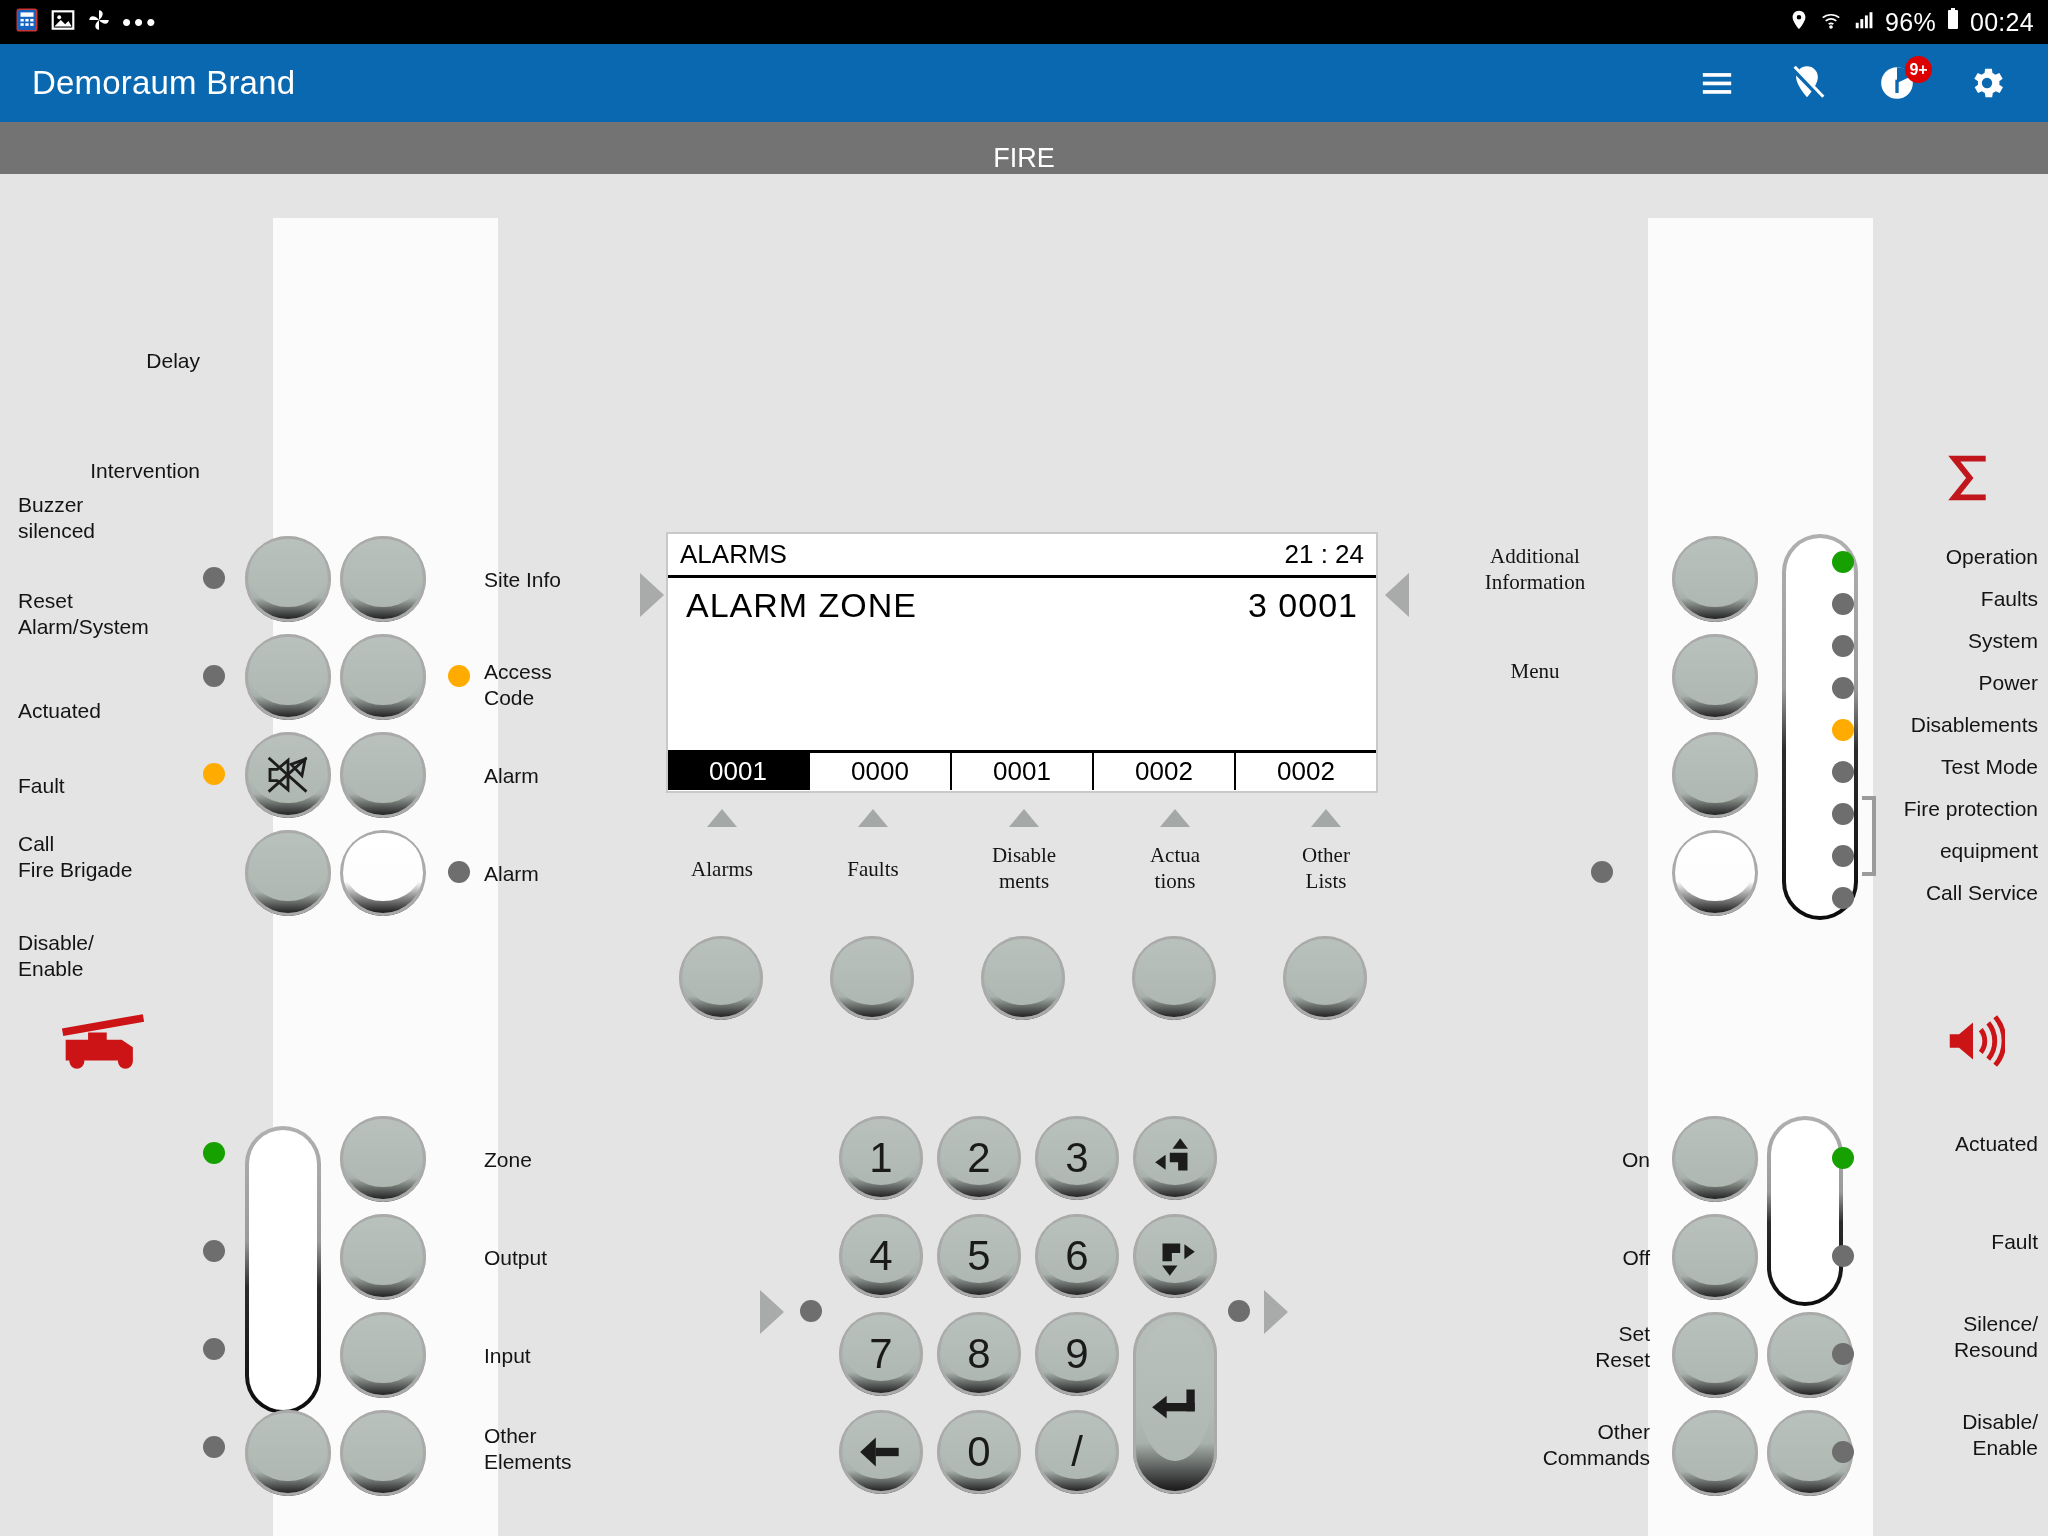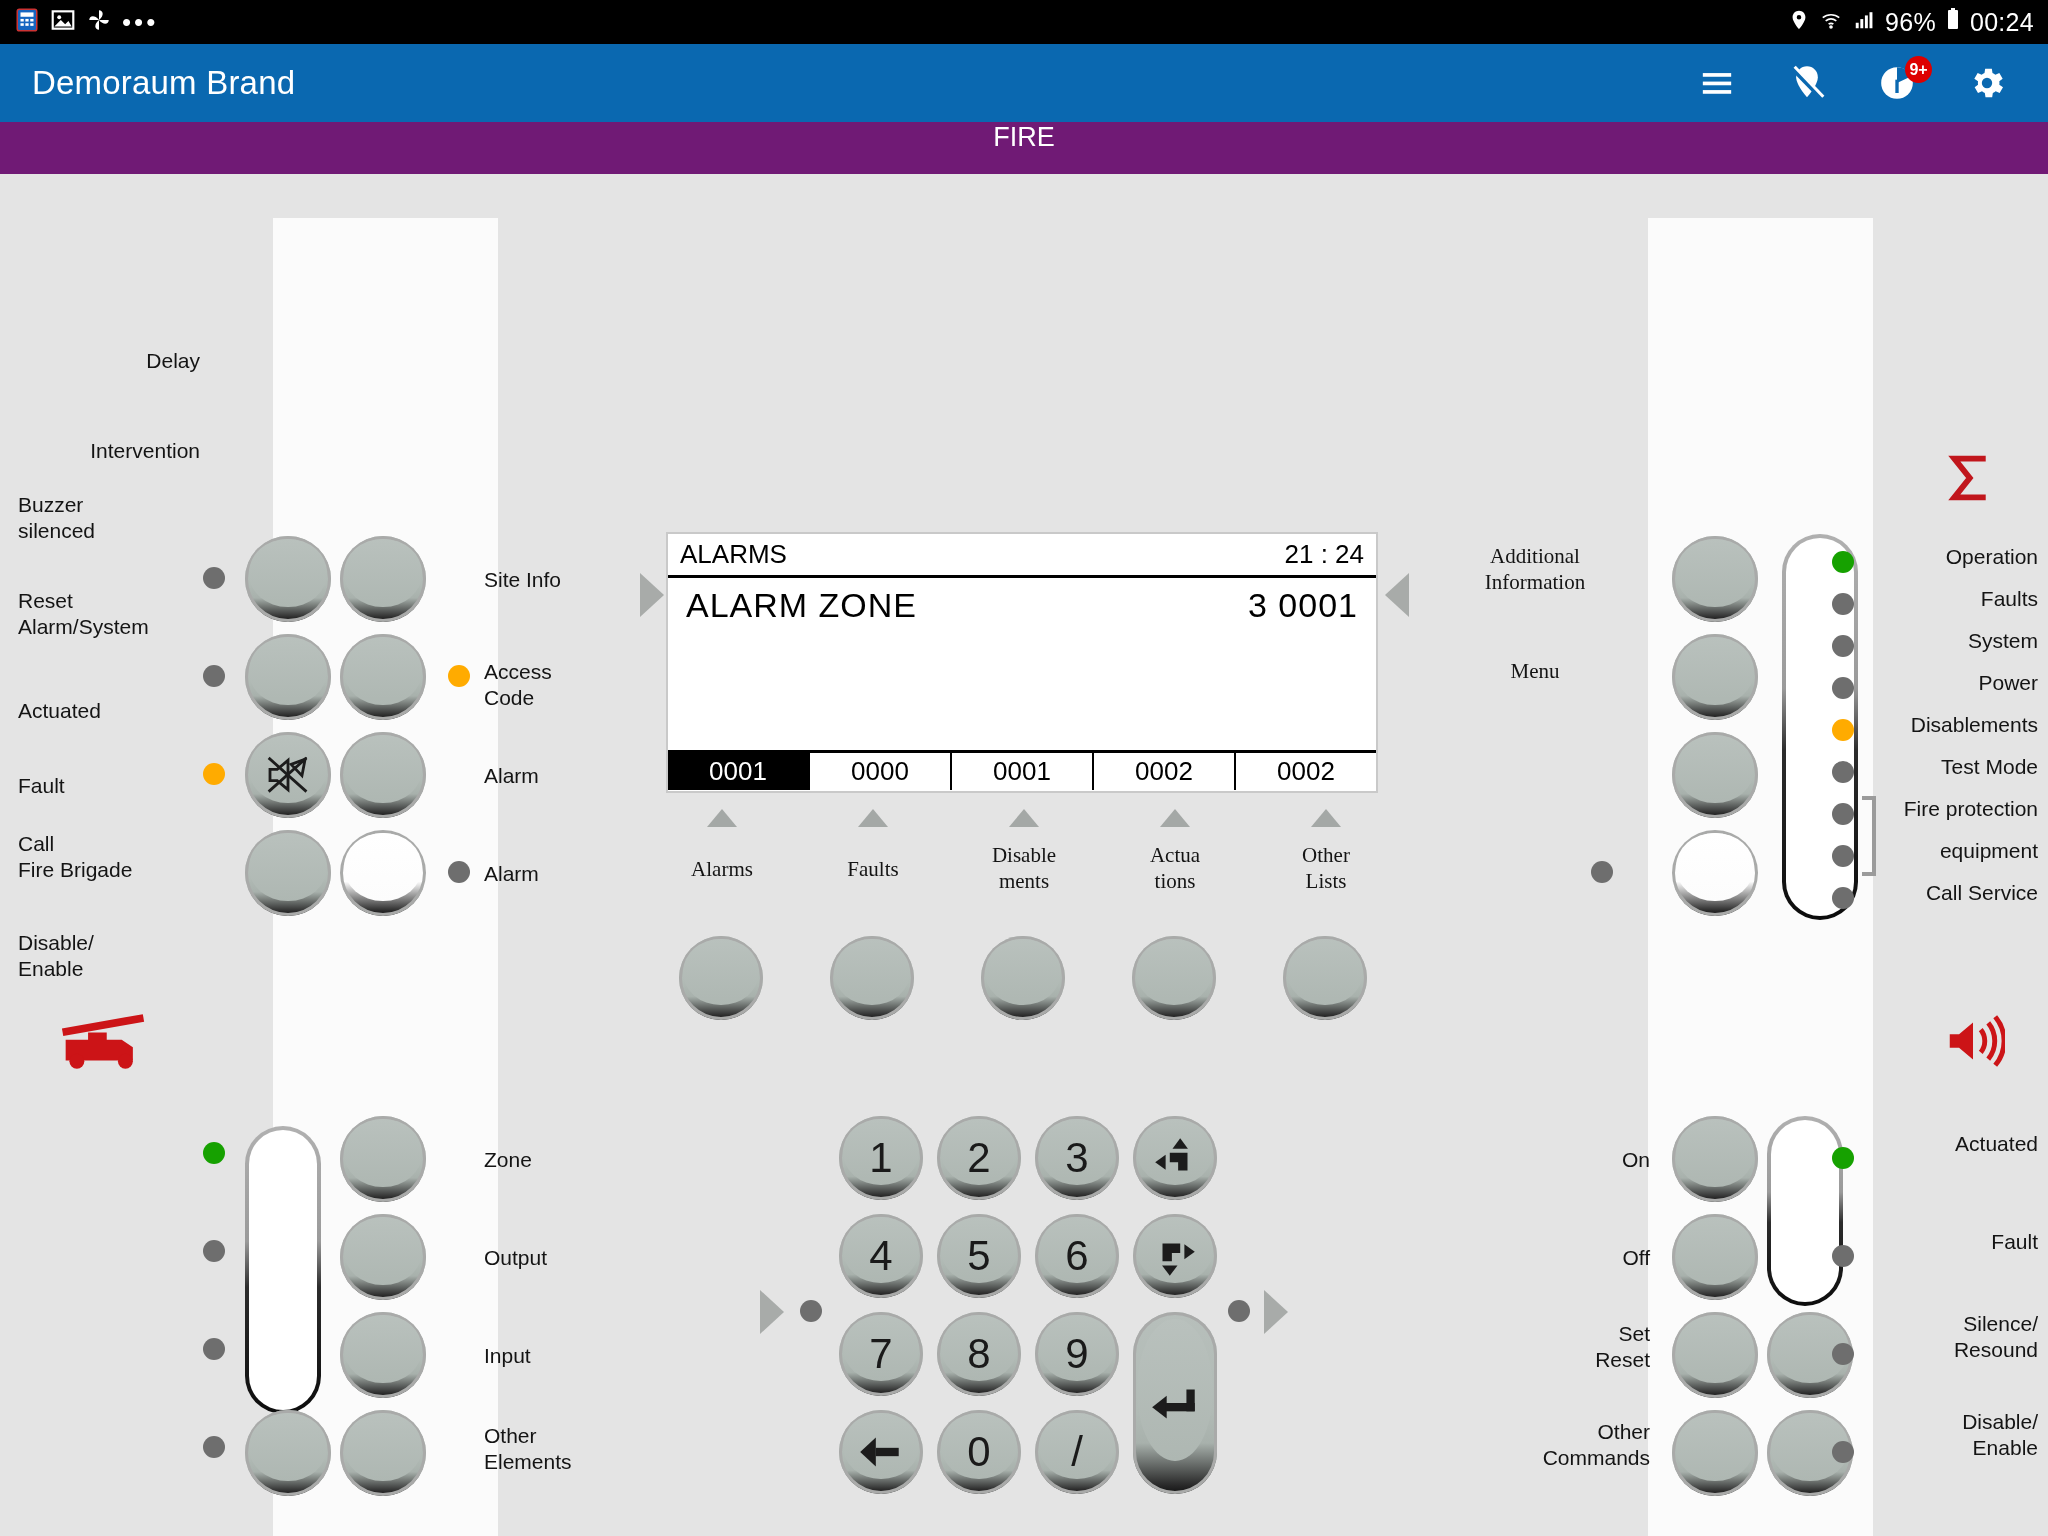--- a/index.html
+++ b/index.html
@@ -34,22 +34,22 @@
   .badge {
     position: absolute; top: -6px; right: -14px;
     background: #d00; color: #fff; border-radius: 50%;
     font-size: 16px; font-weight: bold; min-width: 27px; height: 27px;
     display: flex; align-items: center; justify-content: center; padding: 0 3px;
   }
 
   
   .firebar {
     position: absolute; top: 122px; left: 0; width: 2048px; height: 52px;
-    background: #701a75; color: #fff; display: flex;
-    align-items: flex-start; justify-content: center;
+    background: #737373; color: #fff; display: flex;
+    align-items: flex-end; justify-content: center;
     font-size: 27px;
   }
 
   
   .panel {
     position: absolute; top: 218px; left: 0; width: 2048px; height: 1318px;
     background: #e4e4e4;
   }
   
   .stripe { position: absolute; top: 0; height: 1318px; background: #fbfbfb; }
@@ -244,21 +244,21 @@
   </div>
 
   <div class="panel">
 
     <div class="stripe" style="left:273px; width:112px;"></div>
     <div class="stripe" style="left:385px; width:113px;"></div>
     <div class="stripe" style="left:1648px;width:112px;"></div>
     <div class="stripe" style="left:1760px;width:113px;"></div>
 
     <div class="lbl r" style="left:10px; top:130px; width:190px;">Delay</div>
-    <div class="lbl r" style="left:10px; top:220px; width:190px;">Intervention</div>
+    <div class="lbl r" style="left:10px; top:240px; width:190px;">Intervention</div>
     <div class="lbl r" style="left:10px; top:274px; width:190px; text-align:left; left:18px;">Buzzer
 silenced</div>
     <div class="lbl" style="left:18px; top:370px; width:260px;">Reset
 Alarm/System</div>
 
     <div class="led" style="left:203px; top:349px;"></div>
     <div class="led" style="left:203px; top:447px;"></div>
     <div class="led amber" style="left:203px; top:545px;"></div>
 
     <div class="btn" style="left:245px; top:318px; width:86px; height:86px;"></div>

